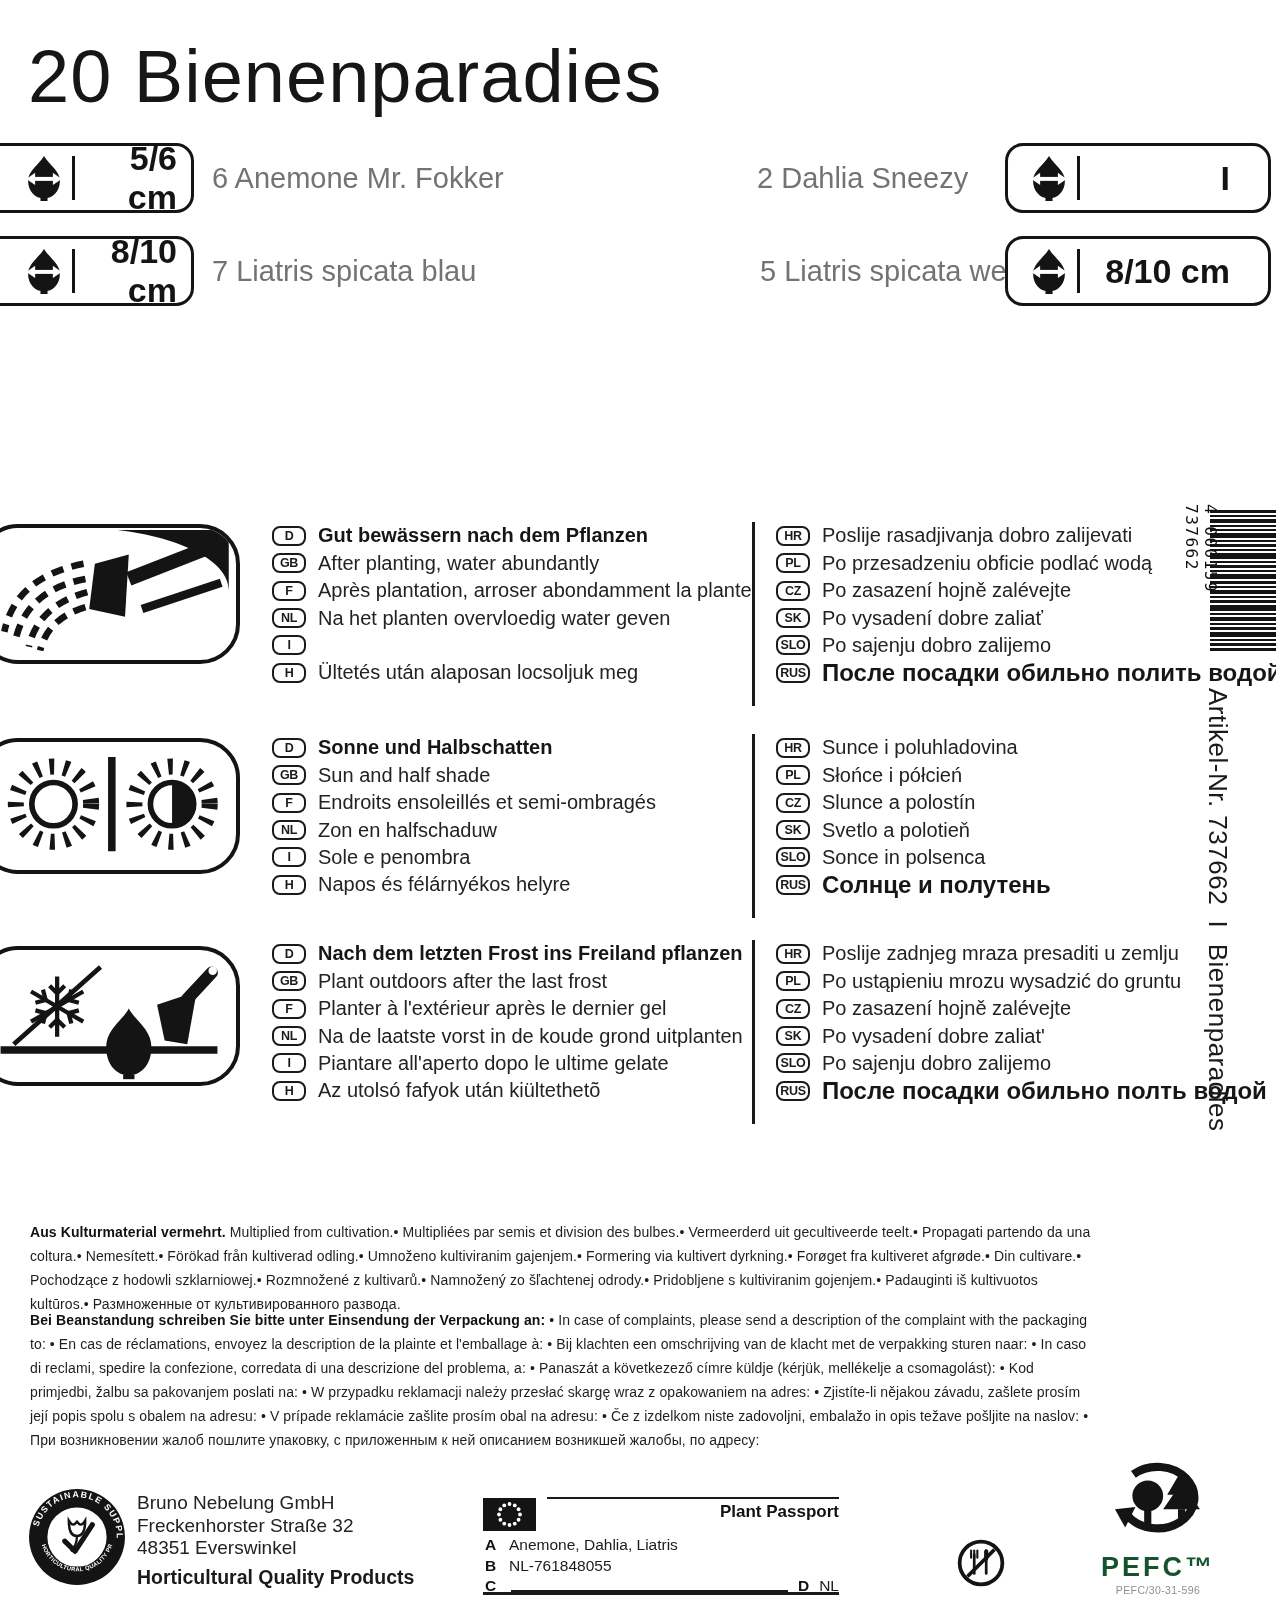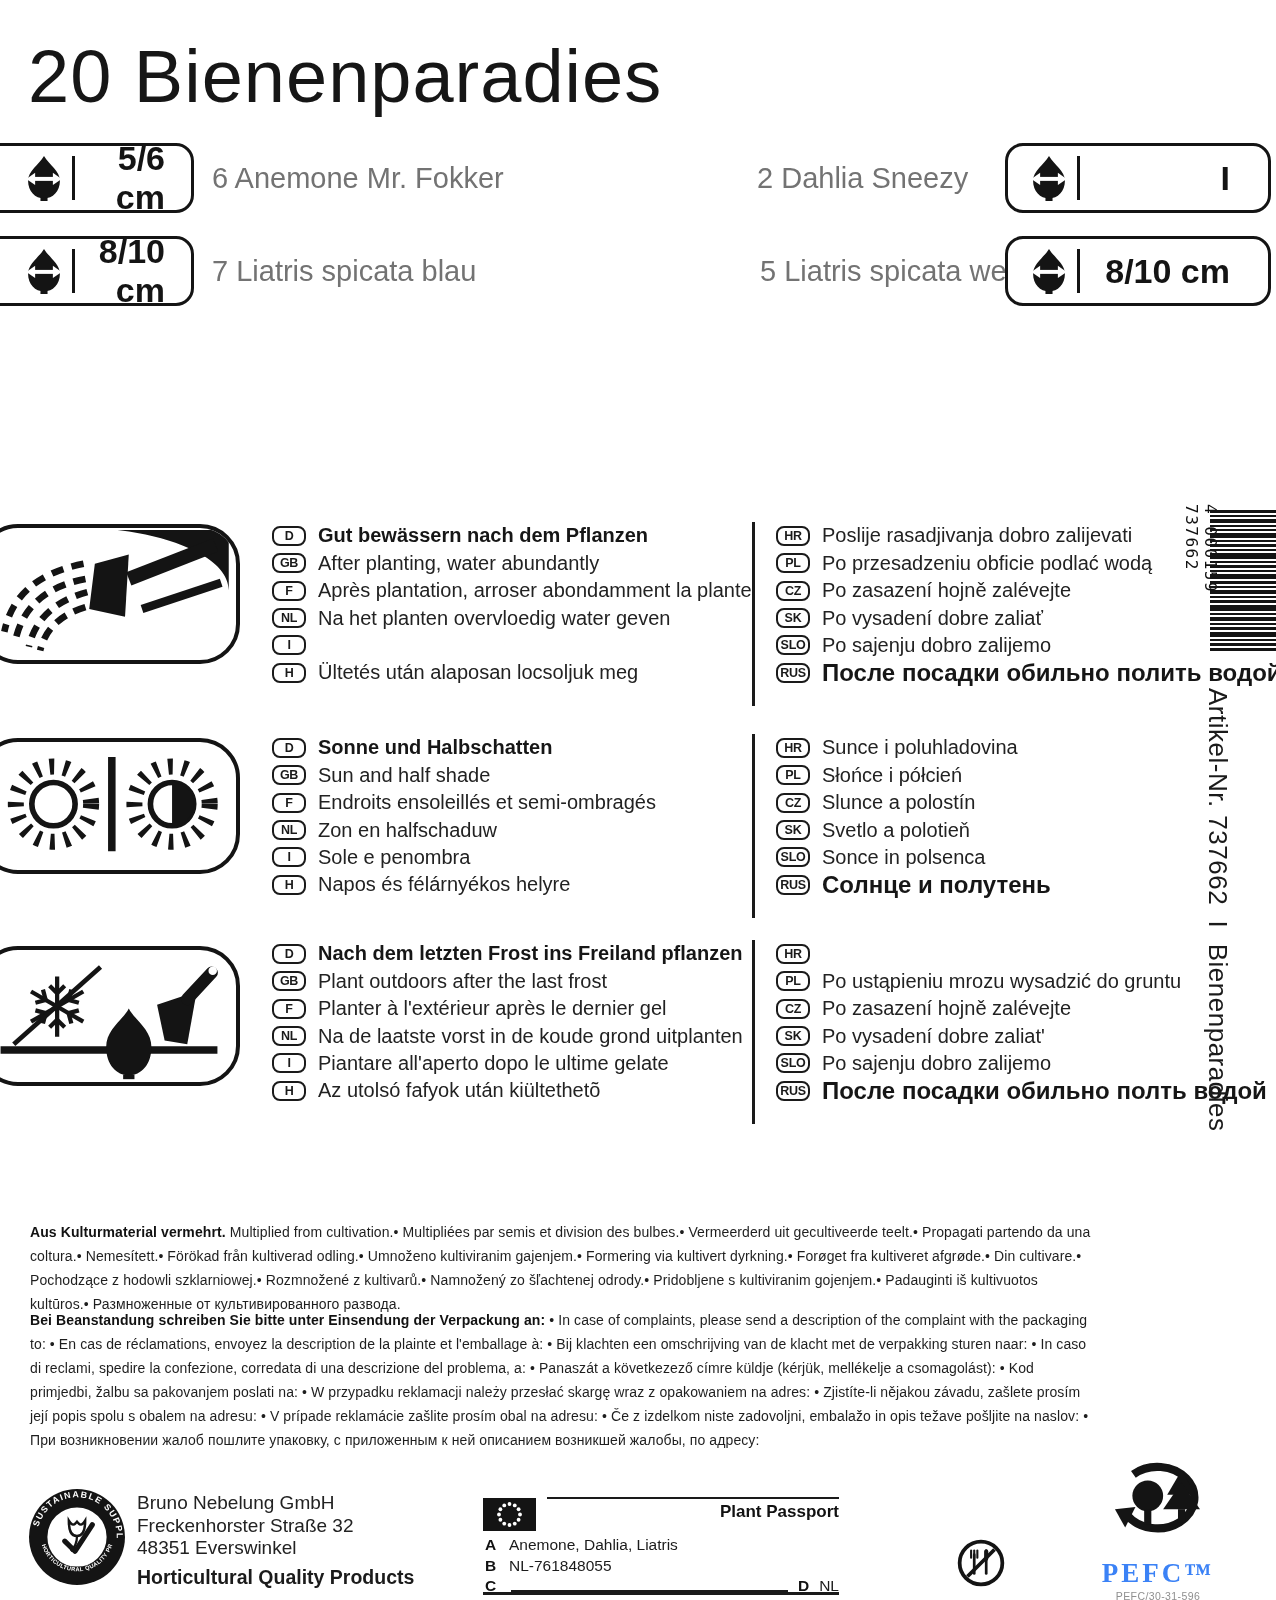--- a/index.html
+++ b/index.html
@@ -10,21 +10,21 @@
   .page-title{position:absolute;left:28px;top:34px;font-size:74px;font-weight:300;
               letter-spacing:1px;color:#161616;white-space:nowrap;}
   .size-badge{position:absolute;height:70px;border:3.5px solid #141414;border-radius:18px;
               background:#fff;display:flex;align-items:center;box-sizing:border-box;}
   .size-badge.left{left:-22px;width:216px;}
   .size-badge.right{left:1005px;width:266px;}
   .badge-row1{top:143px;} .badge-row2{top:236px;}
   .bulb-ico{margin-left:40px;display:flex;align-items:center;}
   .size-badge.right .bulb-ico{margin-left:18px;}
   .tick{width:3px;height:44px;background:#141414;margin-left:5px;}
-  .size-text{flex:1;text-align:right;padding-right:26px;font-weight:bold;font-size:34px;color:#141414;}
+  .size-text{flex:1;text-align:right;padding-right:14px;font-weight:bold;font-size:34px;color:#141414;}
   .size-badge.right .size-text{padding-right:38px;}
   .plant-label{position:absolute;height:70px;display:flex;align-items:center;
                font-size:29px;color:#737373;white-space:nowrap;}
 
   
   .picto{position:absolute;left:-22px;width:262px;border:4.5px solid #141414;border-radius:40px;
          background:#fff;box-sizing:border-box;overflow:hidden;}
   .picto svg{display:block;width:100%;height:100%;}
   .lang-col{position:absolute;}
   .lang-col.lc{left:272px;} .lang-col.rc{left:776px;}
@@ -61,21 +61,21 @@
   .pp-title{position:absolute;right:0;top:8px;font-weight:bold;font-size:17px;color:#111;}
   .pp-row{position:absolute;left:2px;right:0;display:flex;align-items:baseline;}
   .pp-a{top:42px;} .pp-b{top:63px;} .pp-cd{top:82px;align-items:flex-end;}
   .pp-key{font-weight:bold;width:24px;color:#111;}
   .pp-line{flex:1;border-bottom:2px solid #1a1a1a;margin:0 10px 3px 2px;height:14px;}
   .pp-dval{margin-left:10px;}
   .pp-bottomrule{position:absolute;left:0;right:0;top:98px;height:3px;background:#1a1a1a;}
 
   .nofood{position:absolute;left:956px;top:1538px;width:50px;height:50px;}
   .pefc{position:absolute;left:1092px;top:1462px;width:132px;text-align:center;}
-  .pefc-name{font-size:27px;font-weight:bold;letter-spacing:3px;color:#3b82f6;margin-top:10px;font-family:Liberation Serif, serif;}
+  .pefc-name{font-size:27px;font-weight:bold;letter-spacing:3px;color:#14532d;margin-top:4px;}
   .pefc-code{font-size:10.5px;color:#8f8f8f;letter-spacing:0.4px;margin-top:1px;}
 </style>
 </head>
 <body>
 
 <div class="canvas">
 
   <div class="page-title">20 Bienenparadies</div>
 
   <div class="size-badge left badge-row1">
@@ -313,20 +313,21 @@
       </div>
     <div class="lrow">
         <span class="code">H</span>
         <span class="ltxt">Az utolsó fafyok után kiültethetõ</span>
       </div>
   </div>
   <div class="vdiv" style="top:940px;height:184px;"></div>
   <div class="lang-col rc" style="top:940px;">
     <div class="lrow">
         <span class="code">HR</span>
+        <span class="ltxt">Poslije zadnjeg mraza presaditi u zemlju</span>
       </div>
     <div class="lrow">
         <span class="code">PL</span>
         <span class="ltxt">Po ustąpieniu mrozu wysadzić do gruntu</span>
       </div>
     <div class="lrow">
         <span class="code">CZ</span>
         <span class="ltxt">Po zasazení hojně zalévejte</span>
       </div>
     <div class="lrow">

